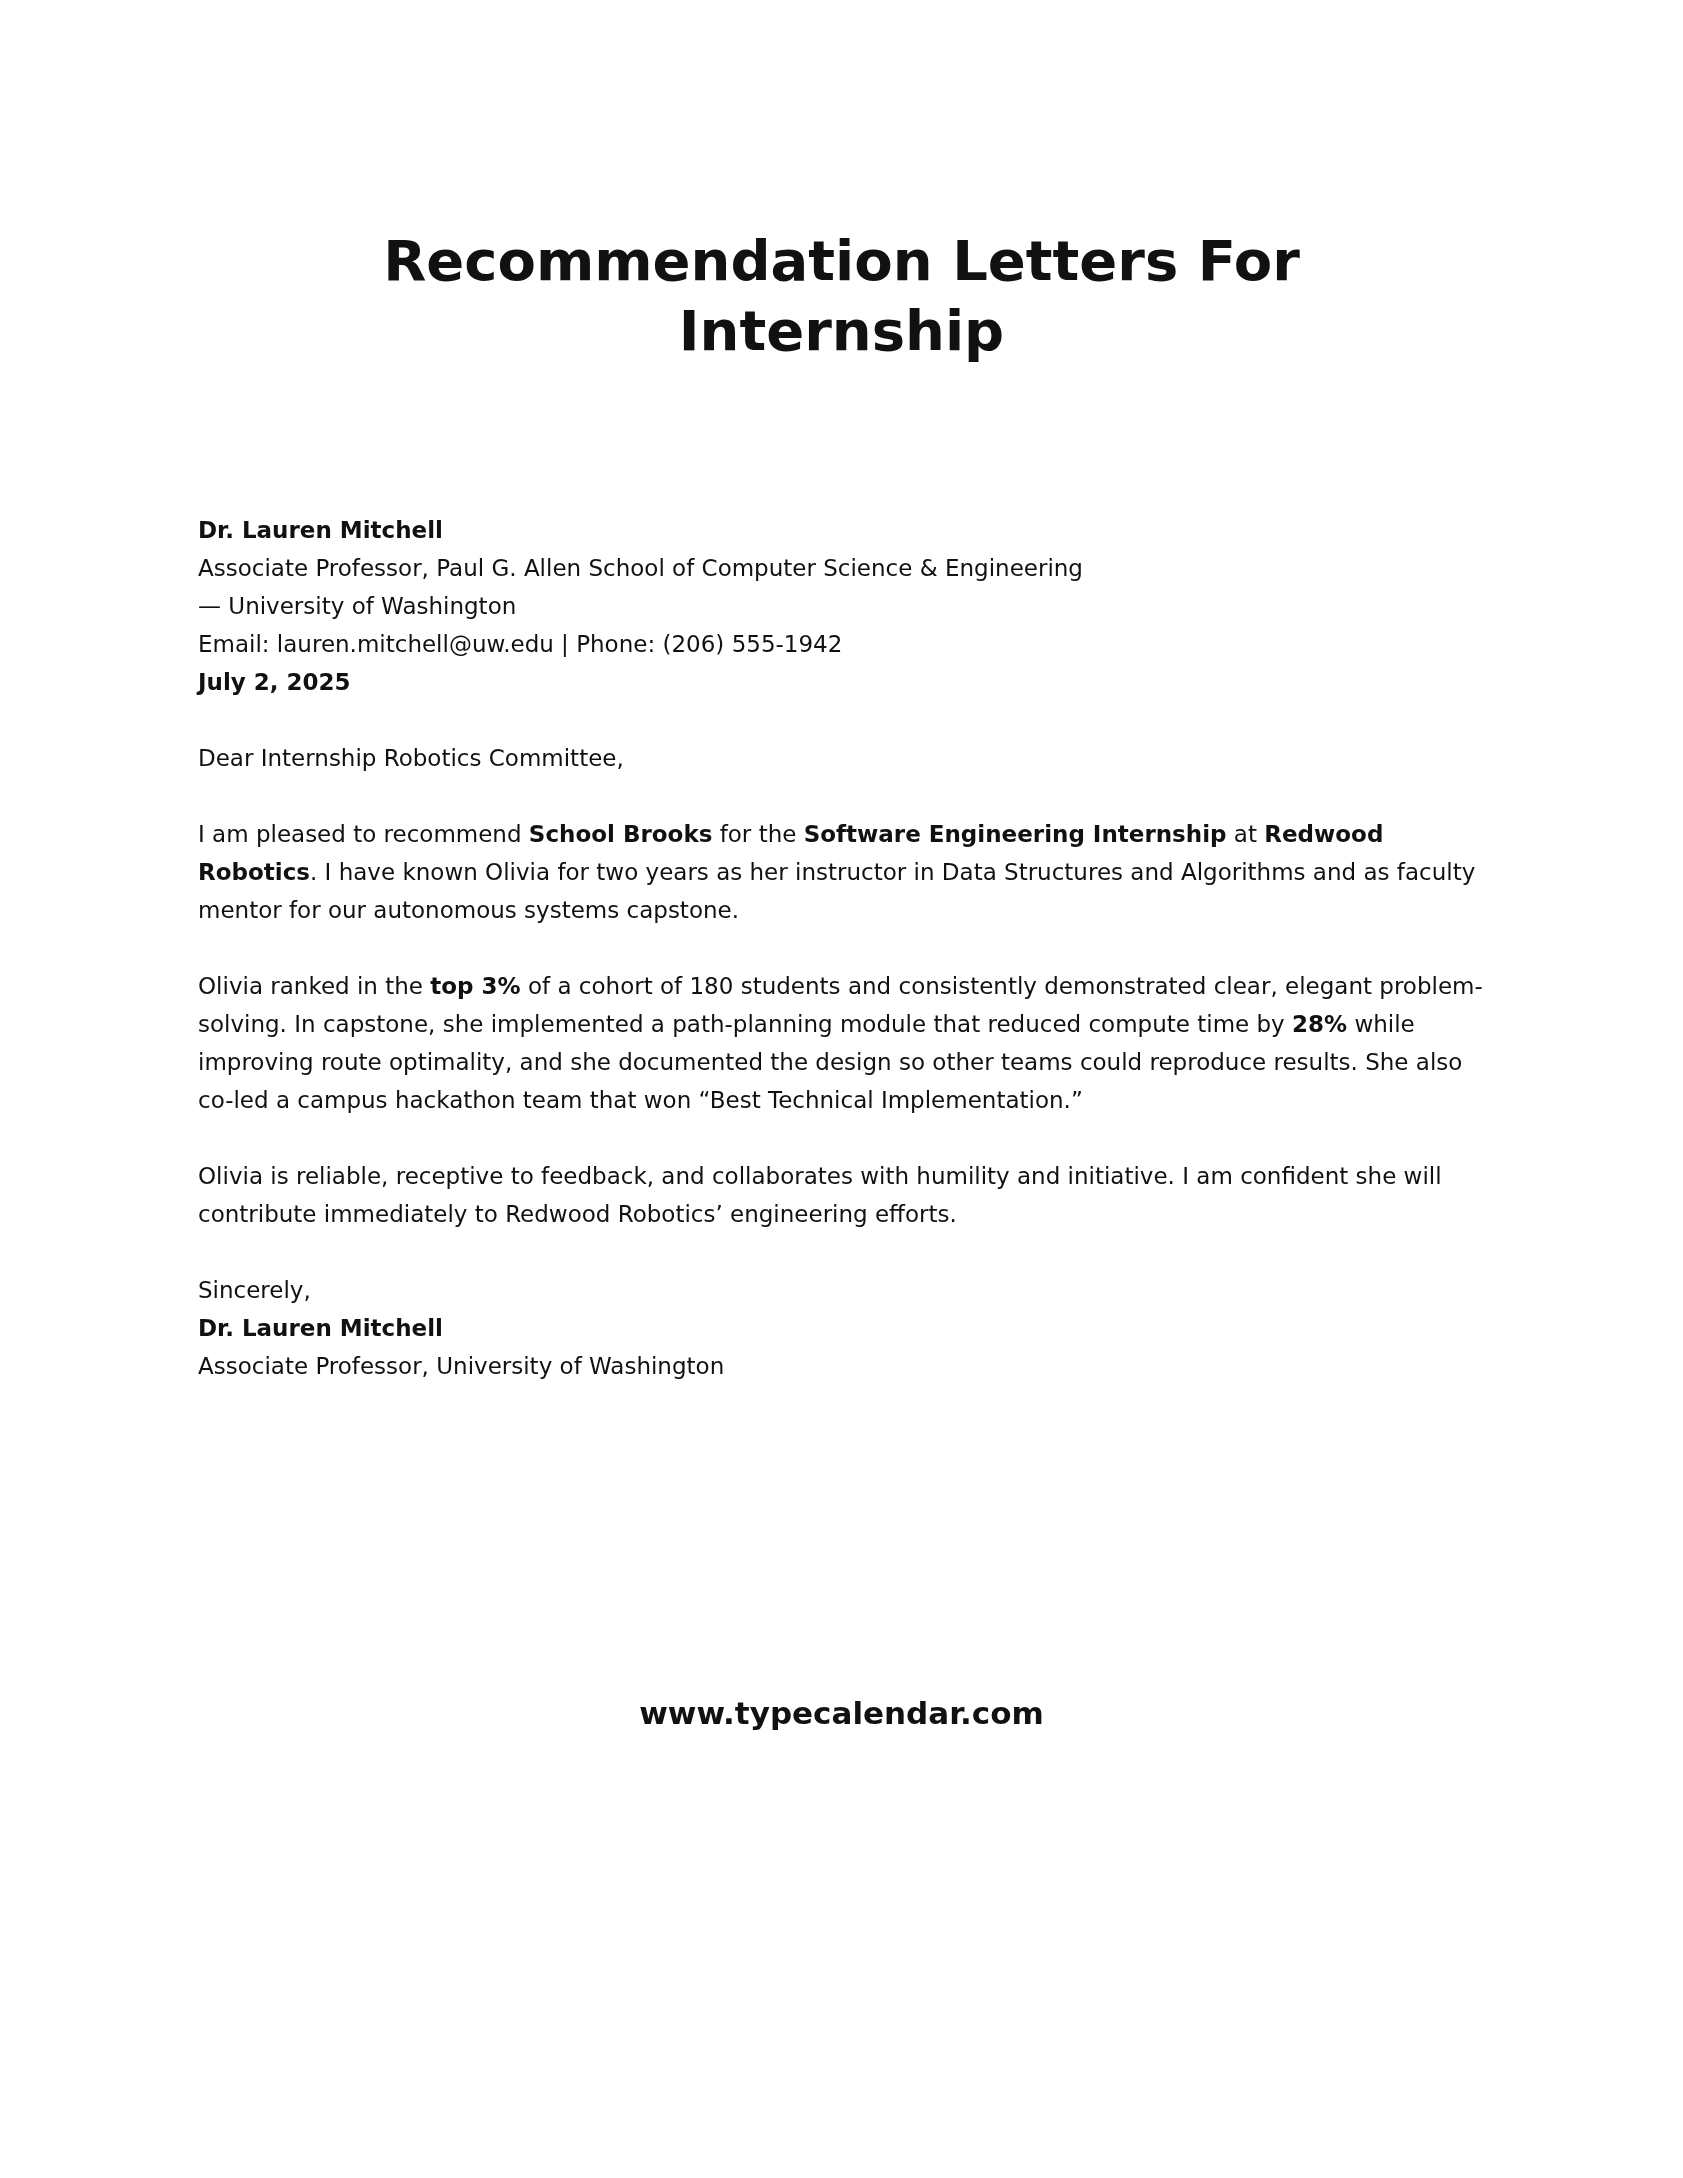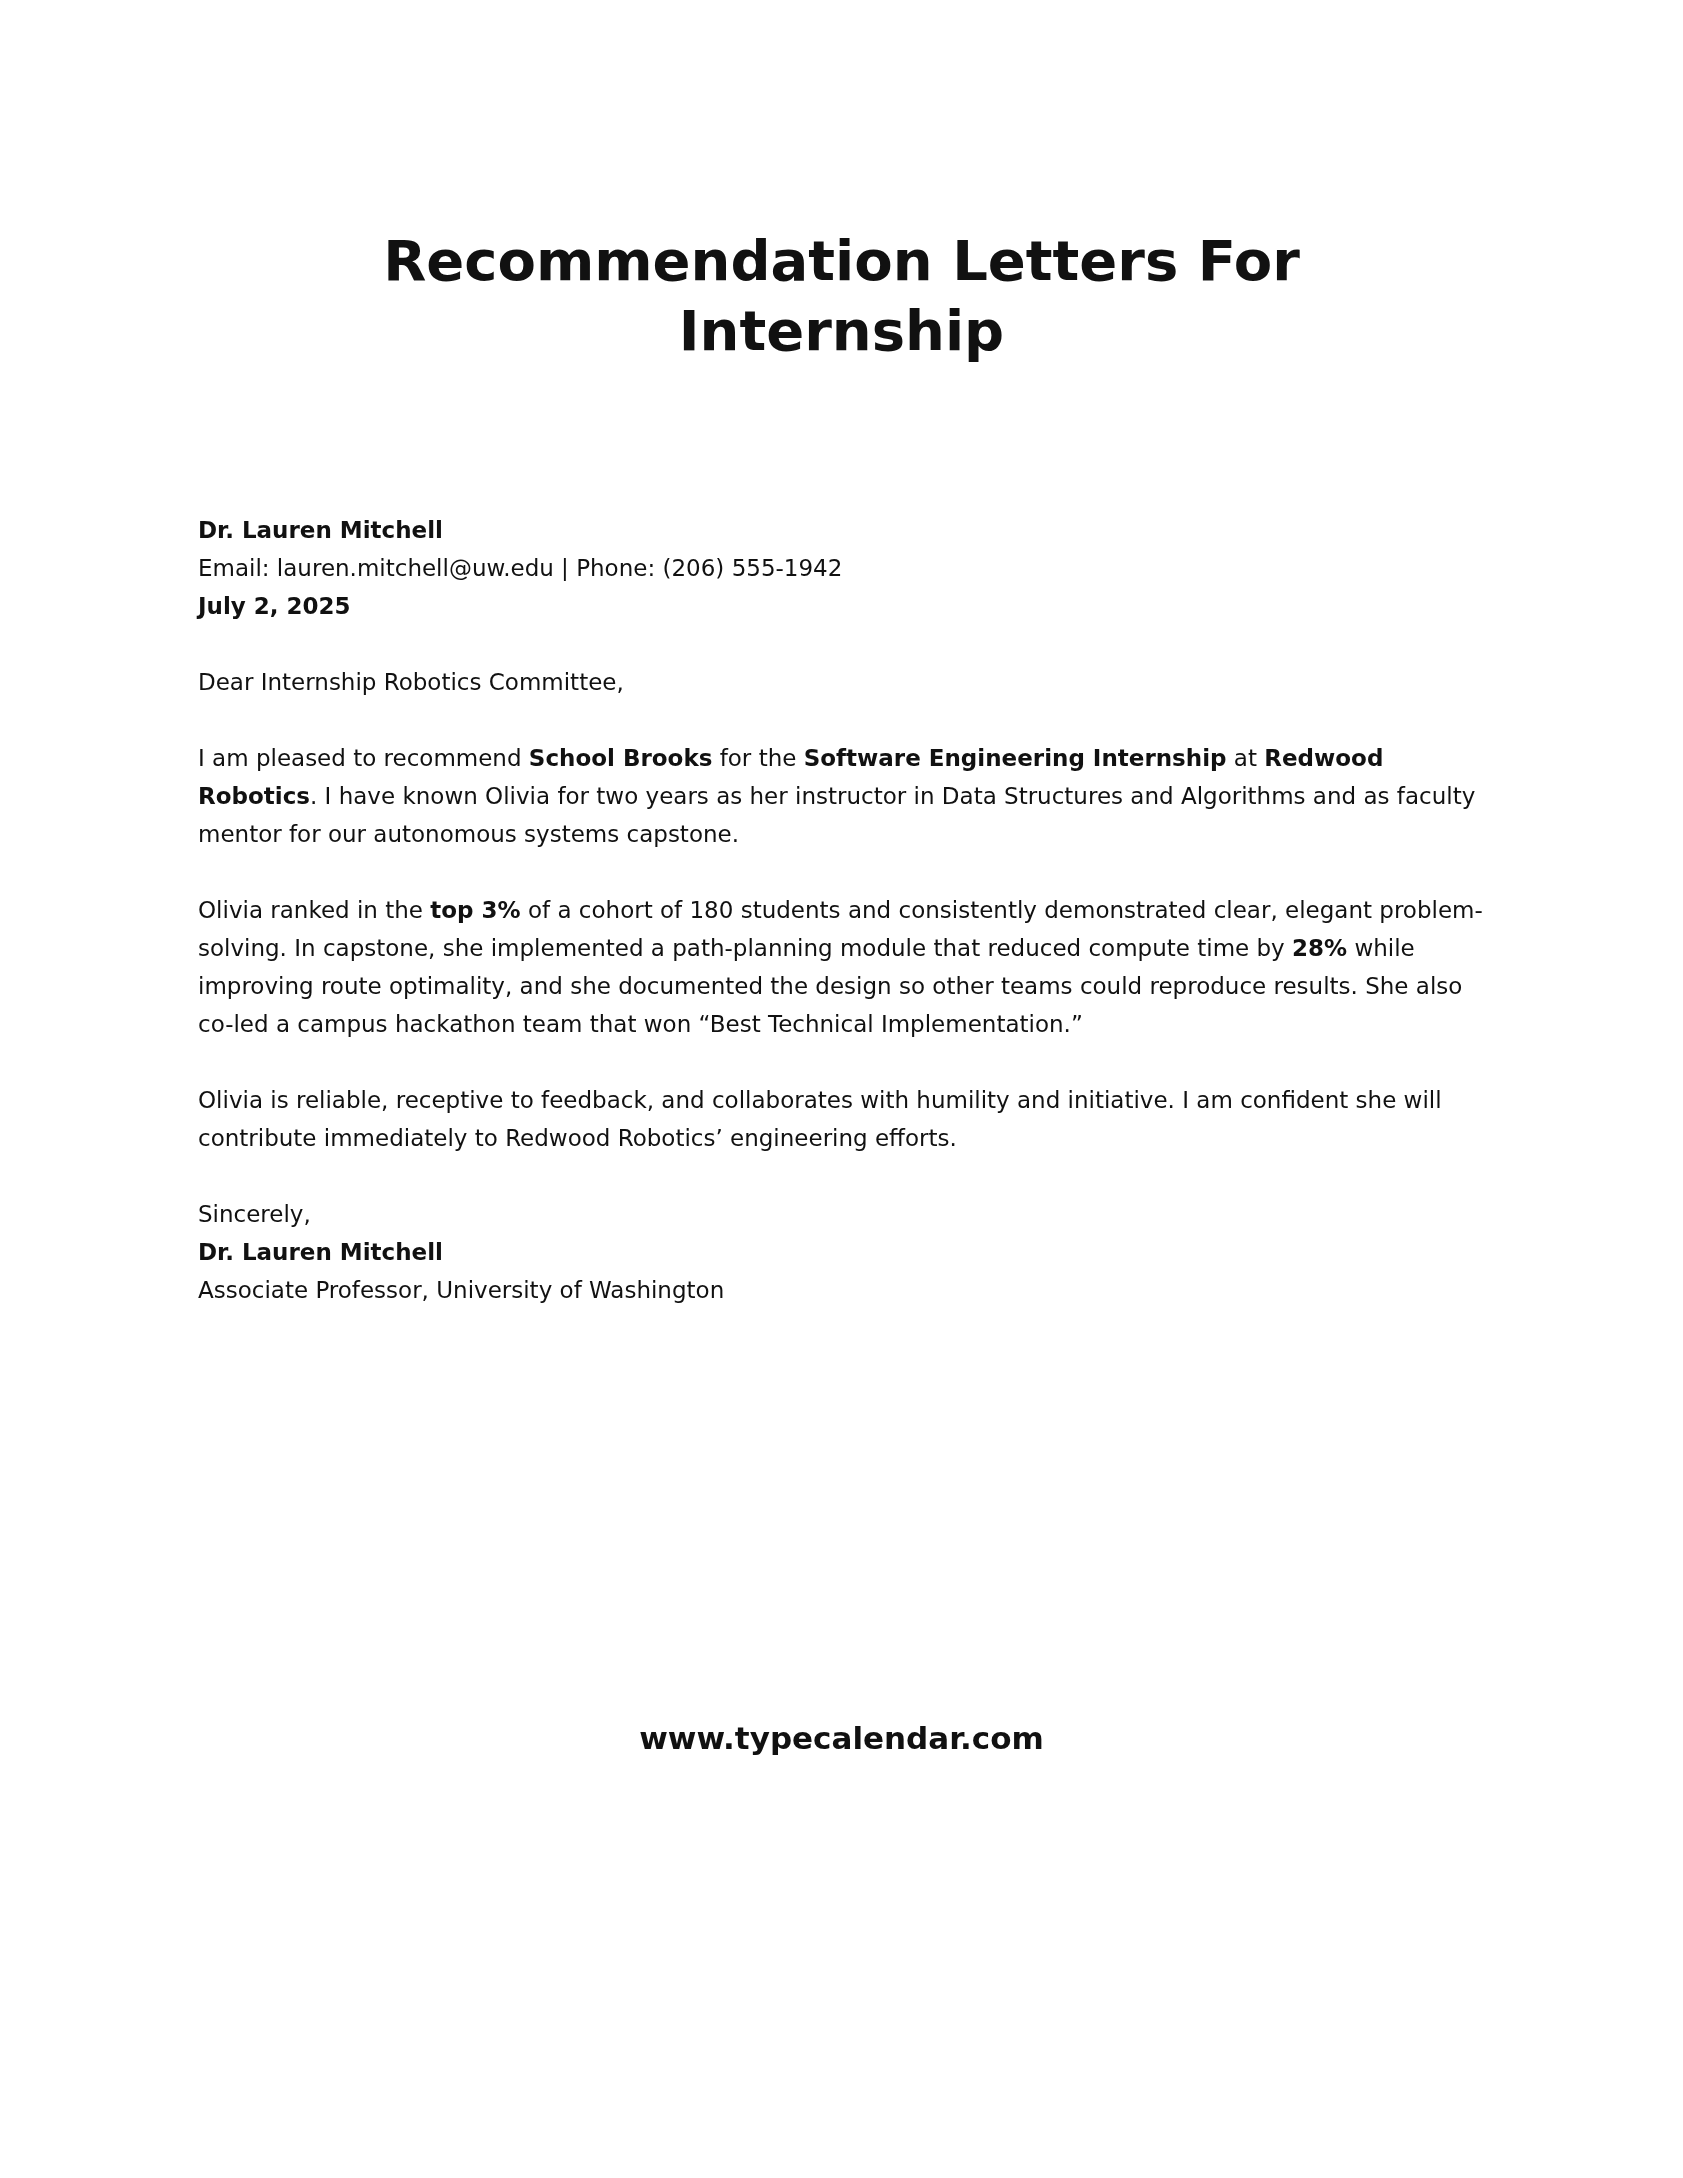--- a/index.html
+++ b/index.html
@@ -6,33 +6,37 @@
   body { width:1683px; height:2178px; position:relative; overflow:hidden;
          font-family:"DejaVu Sans", sans-serif; color:#111111; }
   .title { position:absolute; left:0; width:1683px; top:226px; text-align:center;
            font-weight:bold; font-size:56px; line-height:70px; margin:0; }
   .letter { position:absolute; left:198px; top:511px; width:1287px;
             font-size:23px; line-height:38px; }
   .letter p { margin:0; }
   .gap { height:38px; }
   b { font-weight:bold; }
   .footer { position:absolute; left:0; width:1683px; top:1693px; text-align:center;
-            font-weight:bold; font-size:31px; line-height:40px;margin-top:25px; }
+            font-weight:bold; font-size:31px; line-height:40px; }
 </style>
 </head>
 <body>
 
 <h1 class="title">
   <span>Recommendation Letters For</span><br>
   <span>Internship</span>
 </h1>
 
 <div class="letter">
   <div>
     <p><b>Dr. Lauren Mitchell</b></p>
+    <p>
+      <span>Associate Professor, Paul G. Allen School of Computer Science &amp; Engineering</span><br>
+      <span>— University of Washington</span>
+    </p>
     <p>Email: lauren.mitchell@uw.edu | Phone: (206) 555-1942</p>
     <p><b>July 2, 2025</b></p>
   </div>
 
   <div class="gap"></div>
   <p>Dear Internship Robotics Committee,</p>
   <div class="gap"></div>
 
   <p><span>I am pleased to recommend </span><b>School Brooks</b><span> for the </span><b>Software Engineering Internship</b><span> at </span><b>Redwood Robotics</b><span>. I have known Olivia for two years as her instructor in Data Structures and Algorithms and as faculty mentor for our autonomous systems capstone.</span></p>
   <div class="gap"></div>

